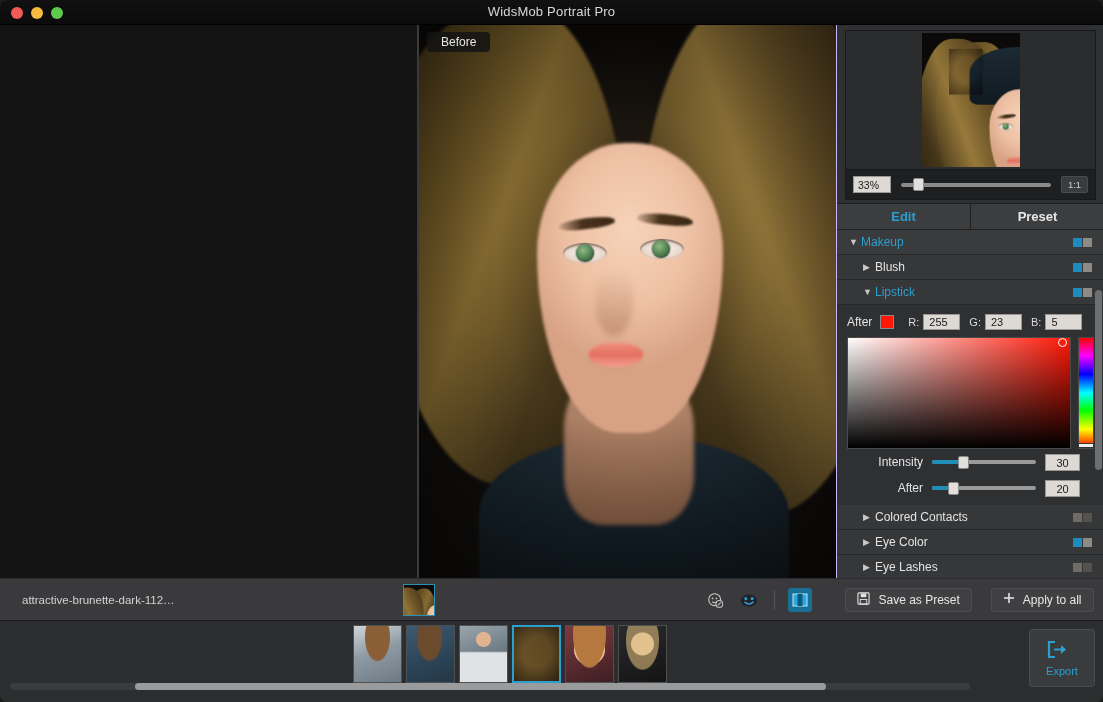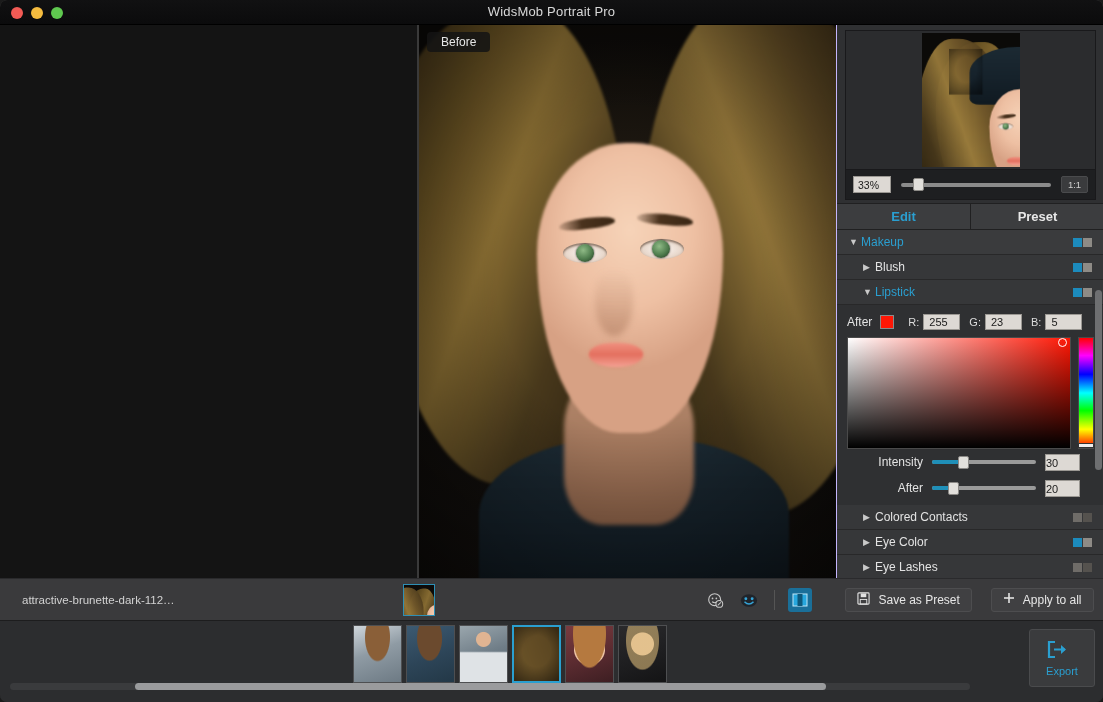--- a/index.html
+++ b/index.html
@@ -323,21 +323,21 @@
   .sl-wrap { position: relative; flex: 1; height: 20px; display: flex; align-items: center; }
   .sl-track { position: absolute; left: 0; right: 0; height: 4px; background: #9a9a9a; border-radius: 2px; }
   .sl-fill  { position: absolute; left: 0; height: 4px; background: #1f8fb8; border-radius: 2px; }
   .sl-knob  {
     position: absolute; width: 11px; height: 13px;
     background: #e2e0dc; border: 1px solid #8b8986; border-radius: 2px;
   }
   .sl-val {
     width: 35px; height: 17px; line-height: 16px; margin-left: 9px;
     background: #ddd9d4; color: #1b1b1b; font-size: 11px;
-    text-align: left; border: 1px solid #9b9893;
+    text-align: center; border: 1px solid #9b9893;
   }
 
   .vscroll {
     position: absolute; right: 2px; top: 60px;
     width: 7px; height: 180px; background: #6e6f71; border-radius: 4px;
   }
 
   .presetbar {
     position: absolute; left: 836px; top: 578px; width: 267px; height: 42px;
     background: #3a3a3c; border-top: 1px solid #2a2a2c;

